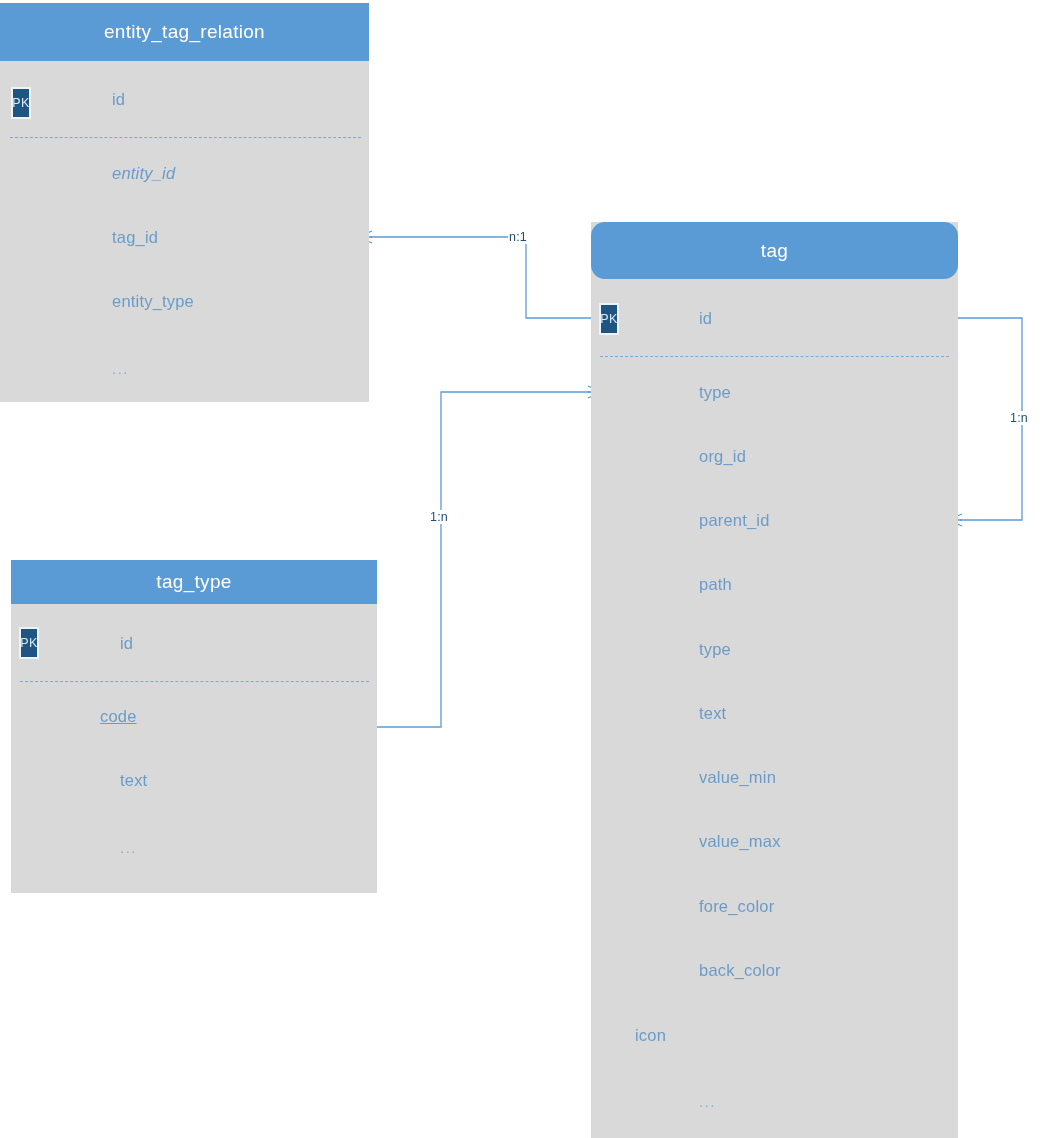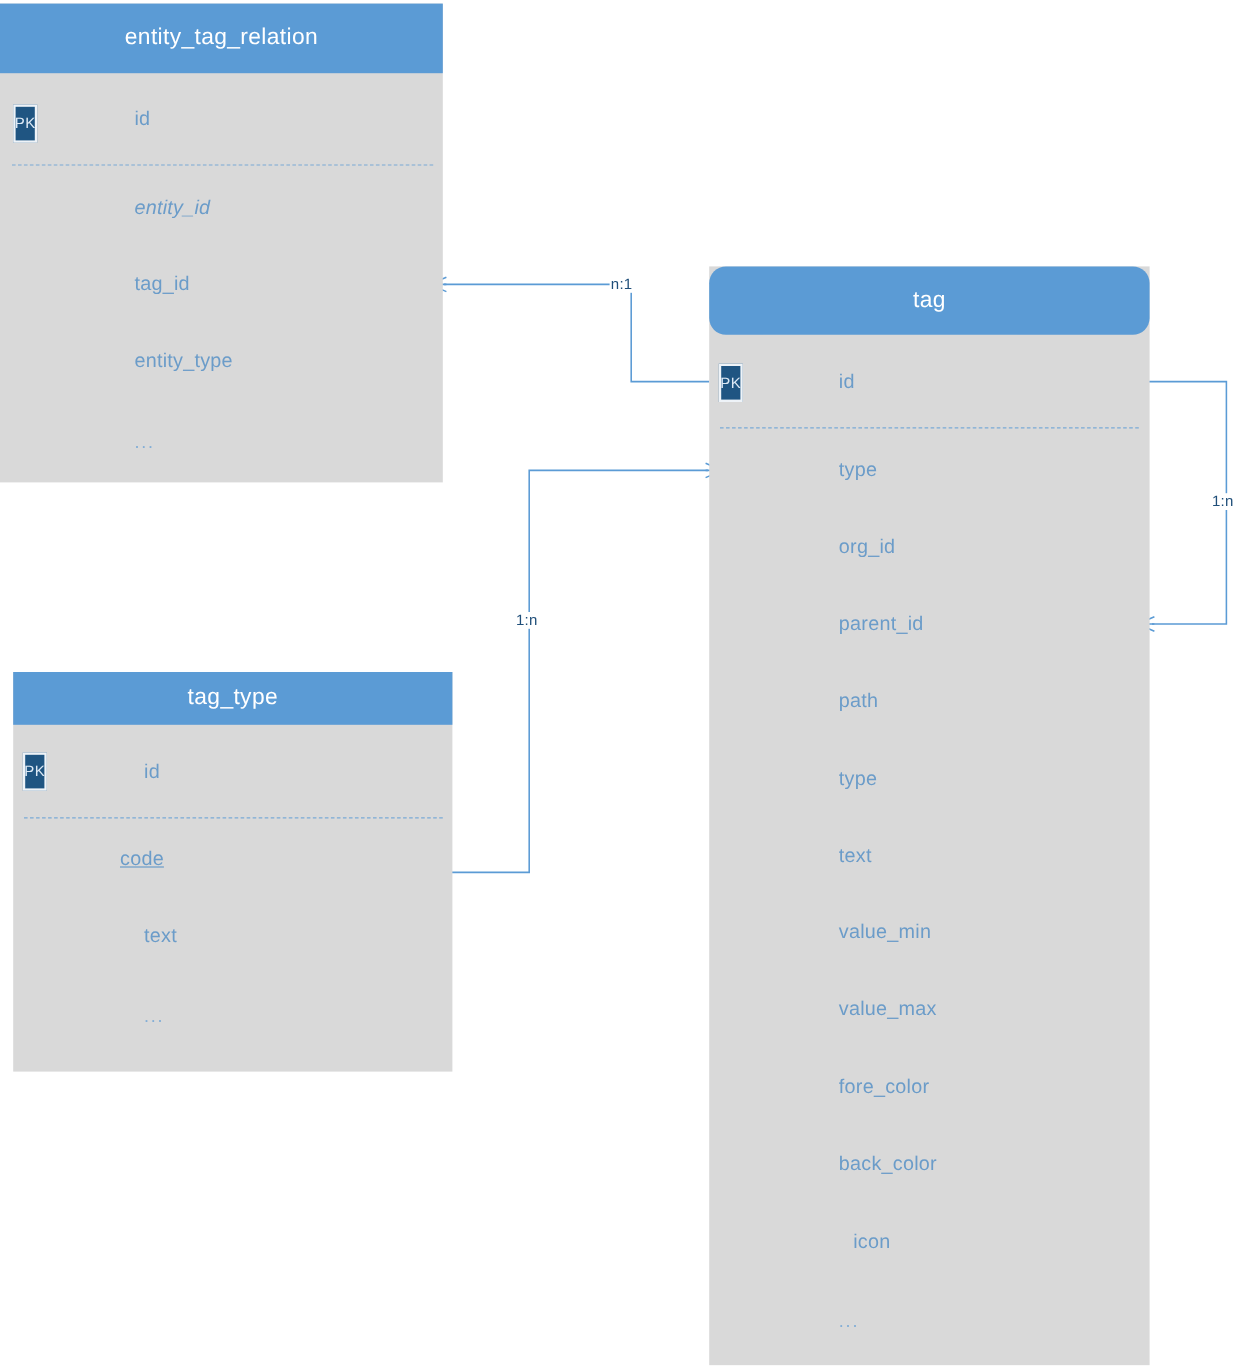--- a/index.html
+++ b/index.html
@@ -211,21 +211,21 @@
       <div class="field-row" style="top:549px;">
         <span class="field-name" style="margin-left:108px;">value_max</span>
       </div>
       <div class="field-row" style="top:614px;">
         <span class="field-name" style="margin-left:108px;">fore_color</span>
       </div>
       <div class="field-row" style="top:678px;">
         <span class="field-name" style="margin-left:108px;">back_color</span>
       </div>
       <div class="field-row" style="top:743px;">
-        <span class="field-name" style="margin-left:120px;">icon</span>
+        <span class="field-name" style="margin-left:44px;">icon</span>
       </div>
       <div class="field-row" style="top:809px;">
         <span class="field-name ellipsis" style="margin-left:108px;">...</span>
       </div>
     </div>
   </div>
 
 </div>
 
 </body></html>

